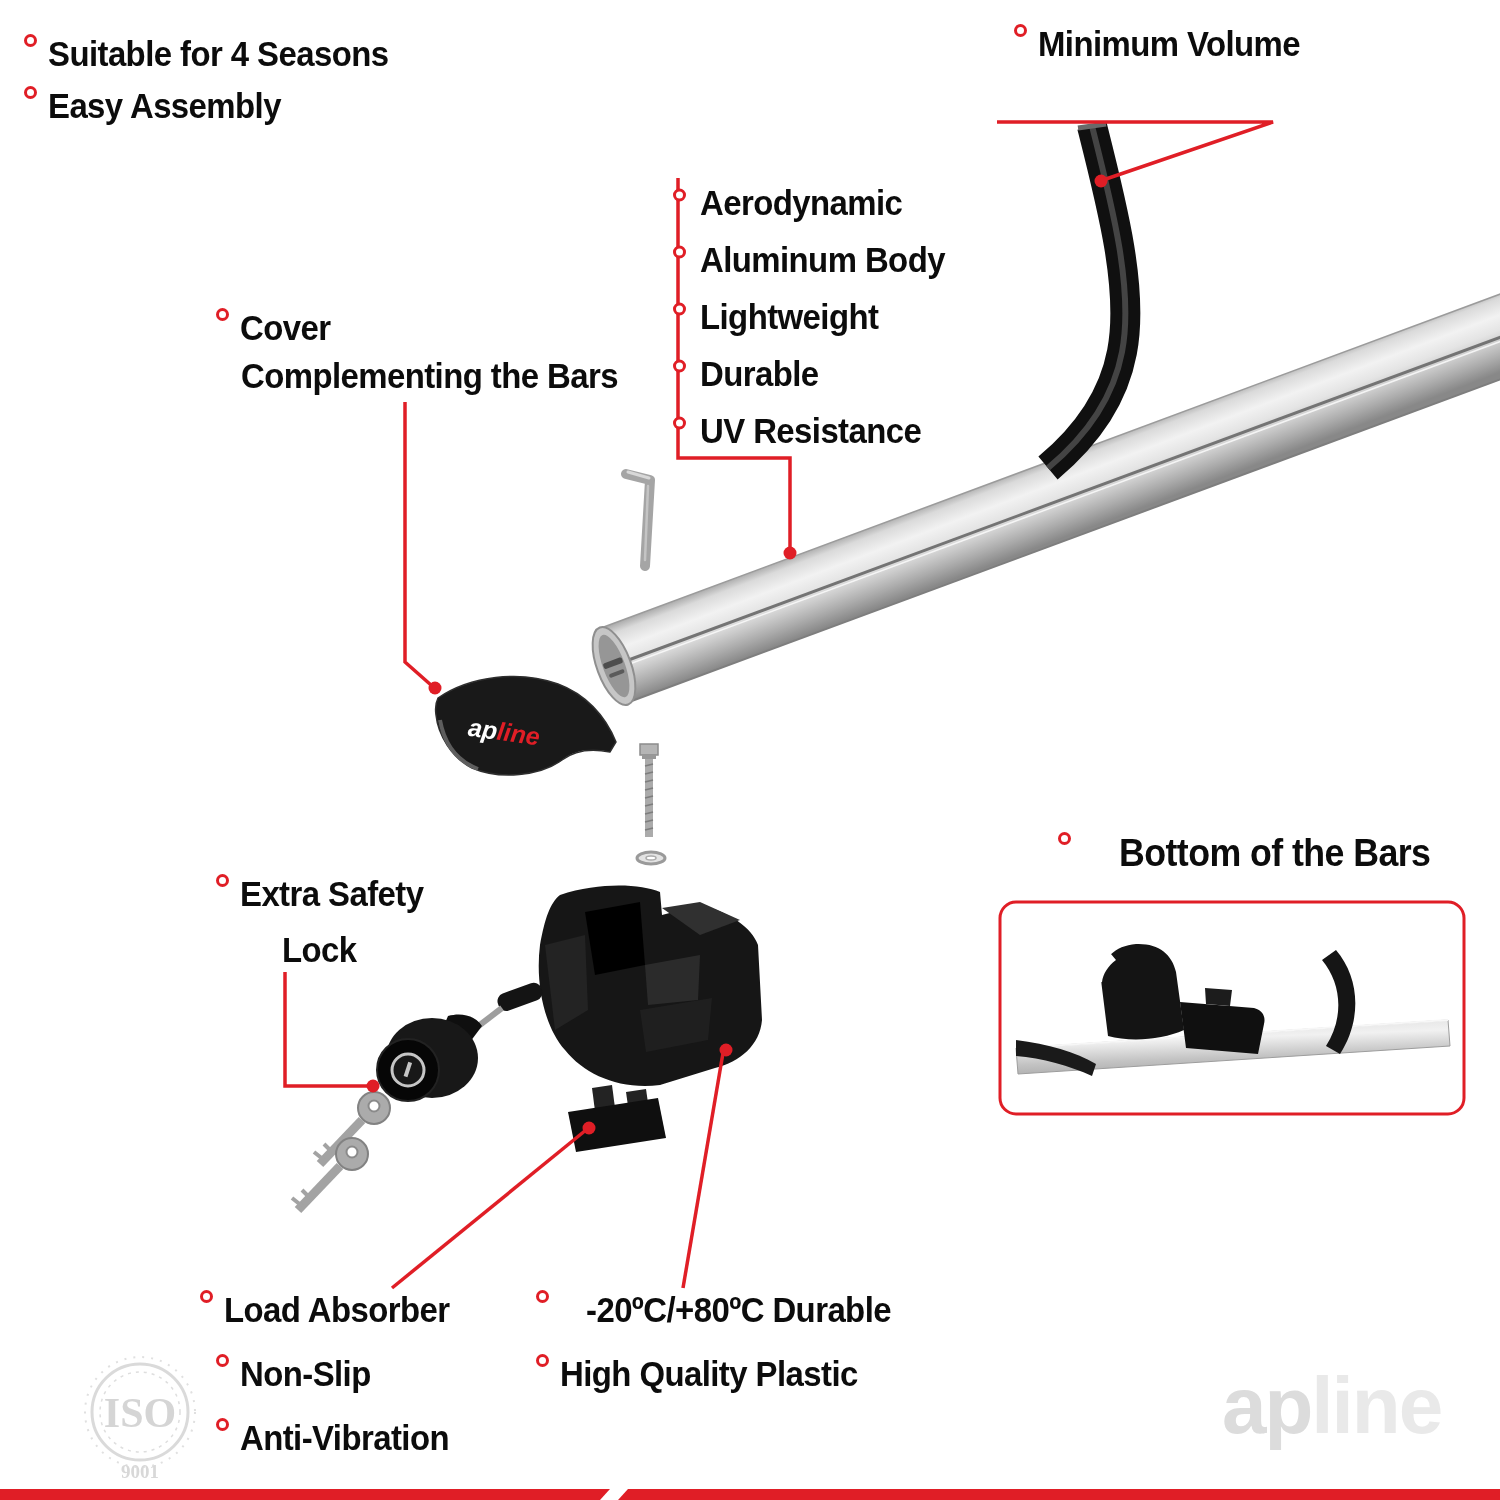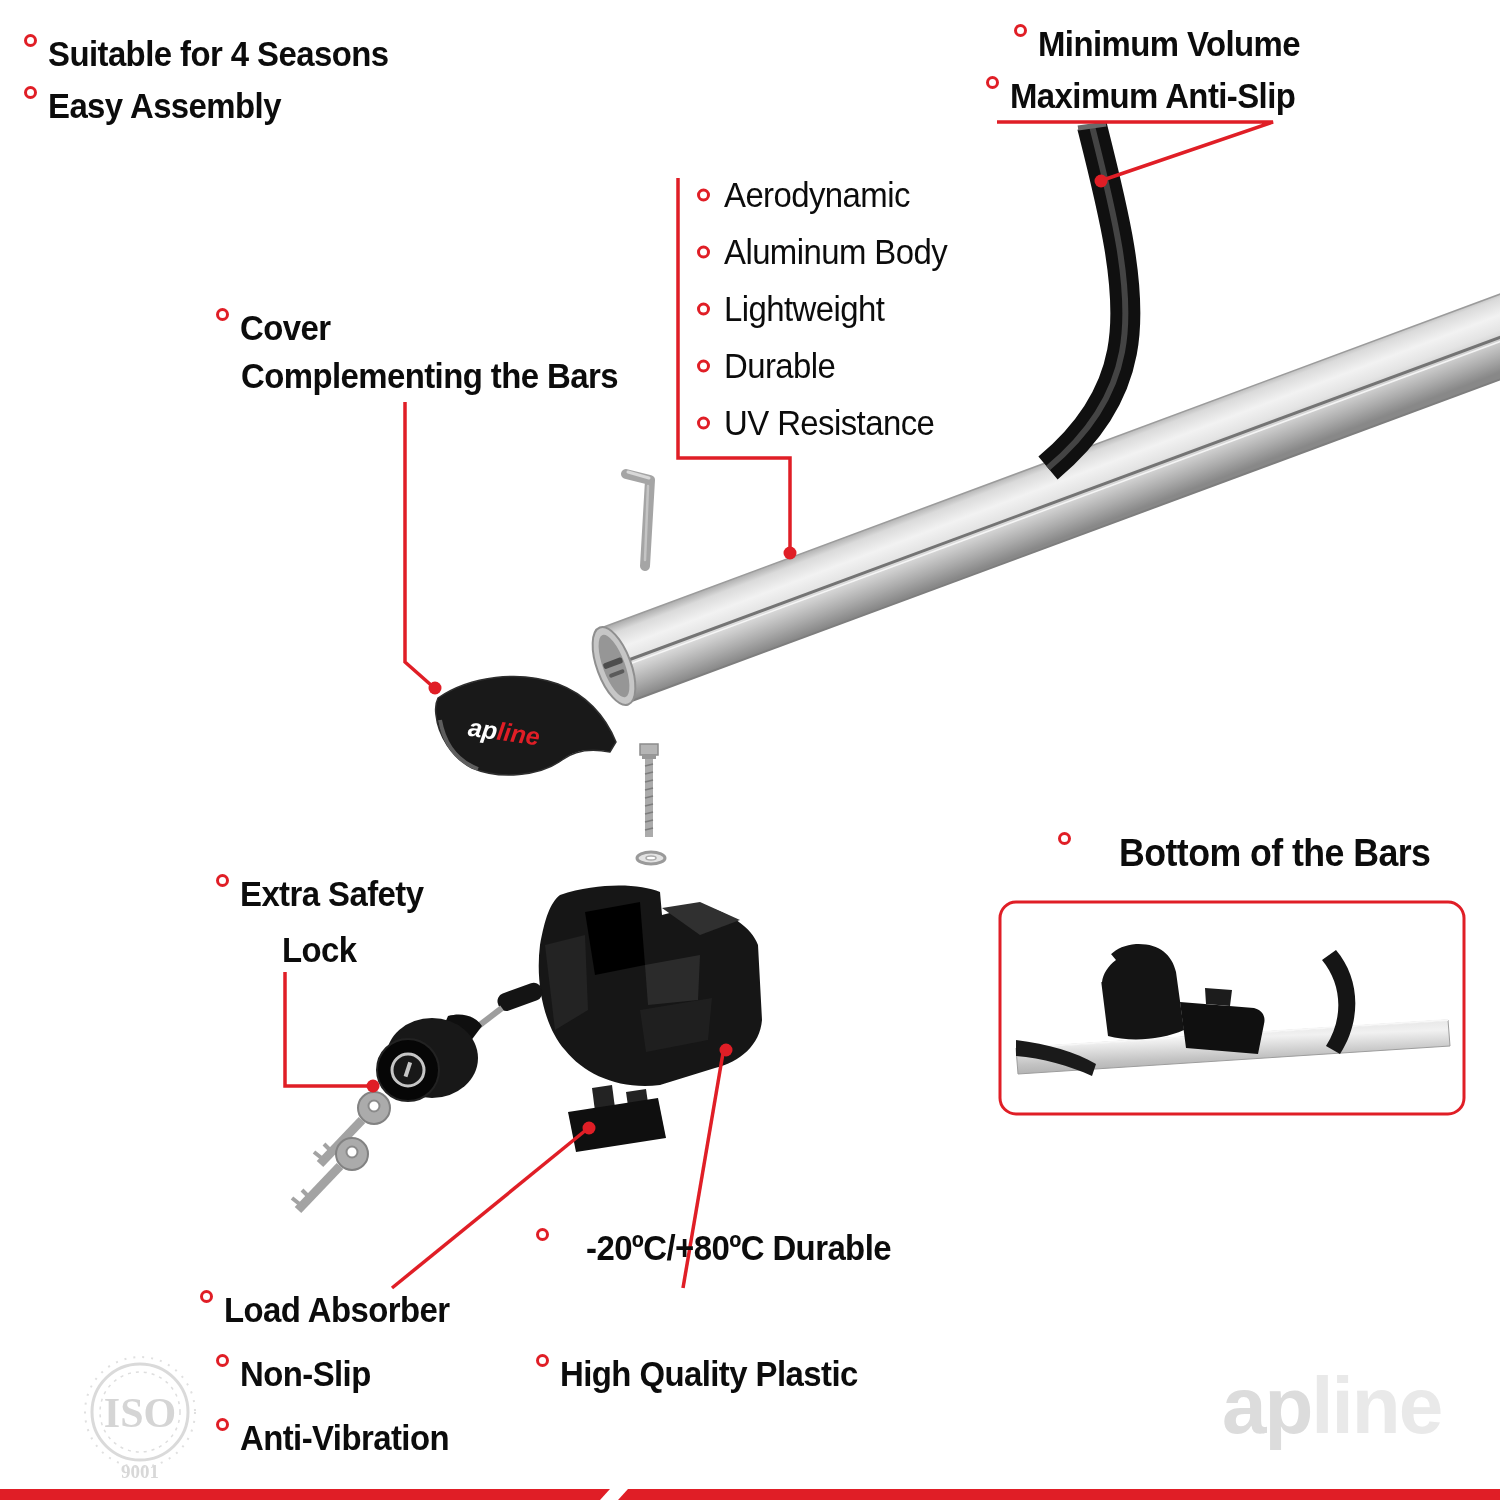--- a/index.html
+++ b/index.html
@@ -10,22 +10,22 @@
   }
   svg{ position:absolute; left:0; top:0; }
   .ann{ position:absolute; display:flex; align-items:flex-start; gap:11px;
         font-weight:700; white-space:nowrap; }
   .ann .txt{ font-size:35px; letter-spacing:-0.6px; transform:scaleX(0.94);
              transform-origin:0 50%; }
   .ann.big .txt{ font-size:38px; }
   .bullet{ width:7px; height:7px; border:3.5px solid var(--red);
            border-radius:50%; background:#fff; flex:0 0 auto; }
   .rows{ position:absolute; left:700px; top:166px; }
-  .rows .ann-row{ height:57px; display:flex; align-items:center; position:relative;
-                  font-weight:400;margin-left:24px; }
+  .rows .ann-row{ height:57px; display:flex; align-items:flex-end; position:relative;
+                  font-weight:700; }
   .rows .ann-row .bullet{ position:absolute; left:-27px; top:50%;
                           transform:translateY(-50%); }
   .rows .txt{ font-size:35px; letter-spacing:-0.6px; transform:scaleX(0.94);
               transform-origin:0 50%; }
   .wm{ position:absolute; left:1222px; top:1360px; font-size:80px; font-weight:700;
        letter-spacing:-2px; display:flex; }
   .wm .ap{ color:#dcdcdc; }
   .wm .line{ color:#e9e9e9; }
 </style>
 </head>
@@ -203,24 +203,20 @@
   </div>
   <div class="ann" style="left:24px; top:86px;">
     <span class="bullet"></span>
     <span class="txt">Easy Assembly</span>
   </div>
 
   <div class="ann" style="left:1014px; top:24px;">
     <span class="bullet"></span>
     <span class="txt">Minimum Volume</span>
   </div>
-  <div class="ann" style="left:986px; top:76px;">
-    <span class="bullet"></span>
-    <span class="txt">Maximum Anti-Slip</span>
-  </div>
 
   <div class="rows">
     <div class="ann-row">
       <span class="bullet"></span>
       <span class="txt">Aerodynamic</span>
     </div>
     <div class="ann-row">
       <span class="bullet"></span>
       <span class="txt">Aluminum Body</span>
     </div>
@@ -265,21 +261,21 @@
   </div>
   <div class="ann" style="left:216px; top:1354px;">
     <span class="bullet"></span>
     <span class="txt">Non-Slip</span>
   </div>
   <div class="ann" style="left:216px; top:1418px;">
     <span class="bullet"></span>
     <span class="txt">Anti-Vibration</span>
   </div>
 
-  <div class="ann" style="left:536px; top:1228px;gap:37px;">
+  <div class="ann" style="left:536px; top:1290px;gap:37px;">
     <span class="bullet"></span>
     <span class="txt">-20ºC/+80ºC Durable</span>
   </div>
   <div class="ann" style="left:536px; top:1354px;">
     <span class="bullet"></span>
     <span class="txt">High Quality Plastic</span>
   </div>
 
   <div class="wm">
     <span class="ap">ap</span>

